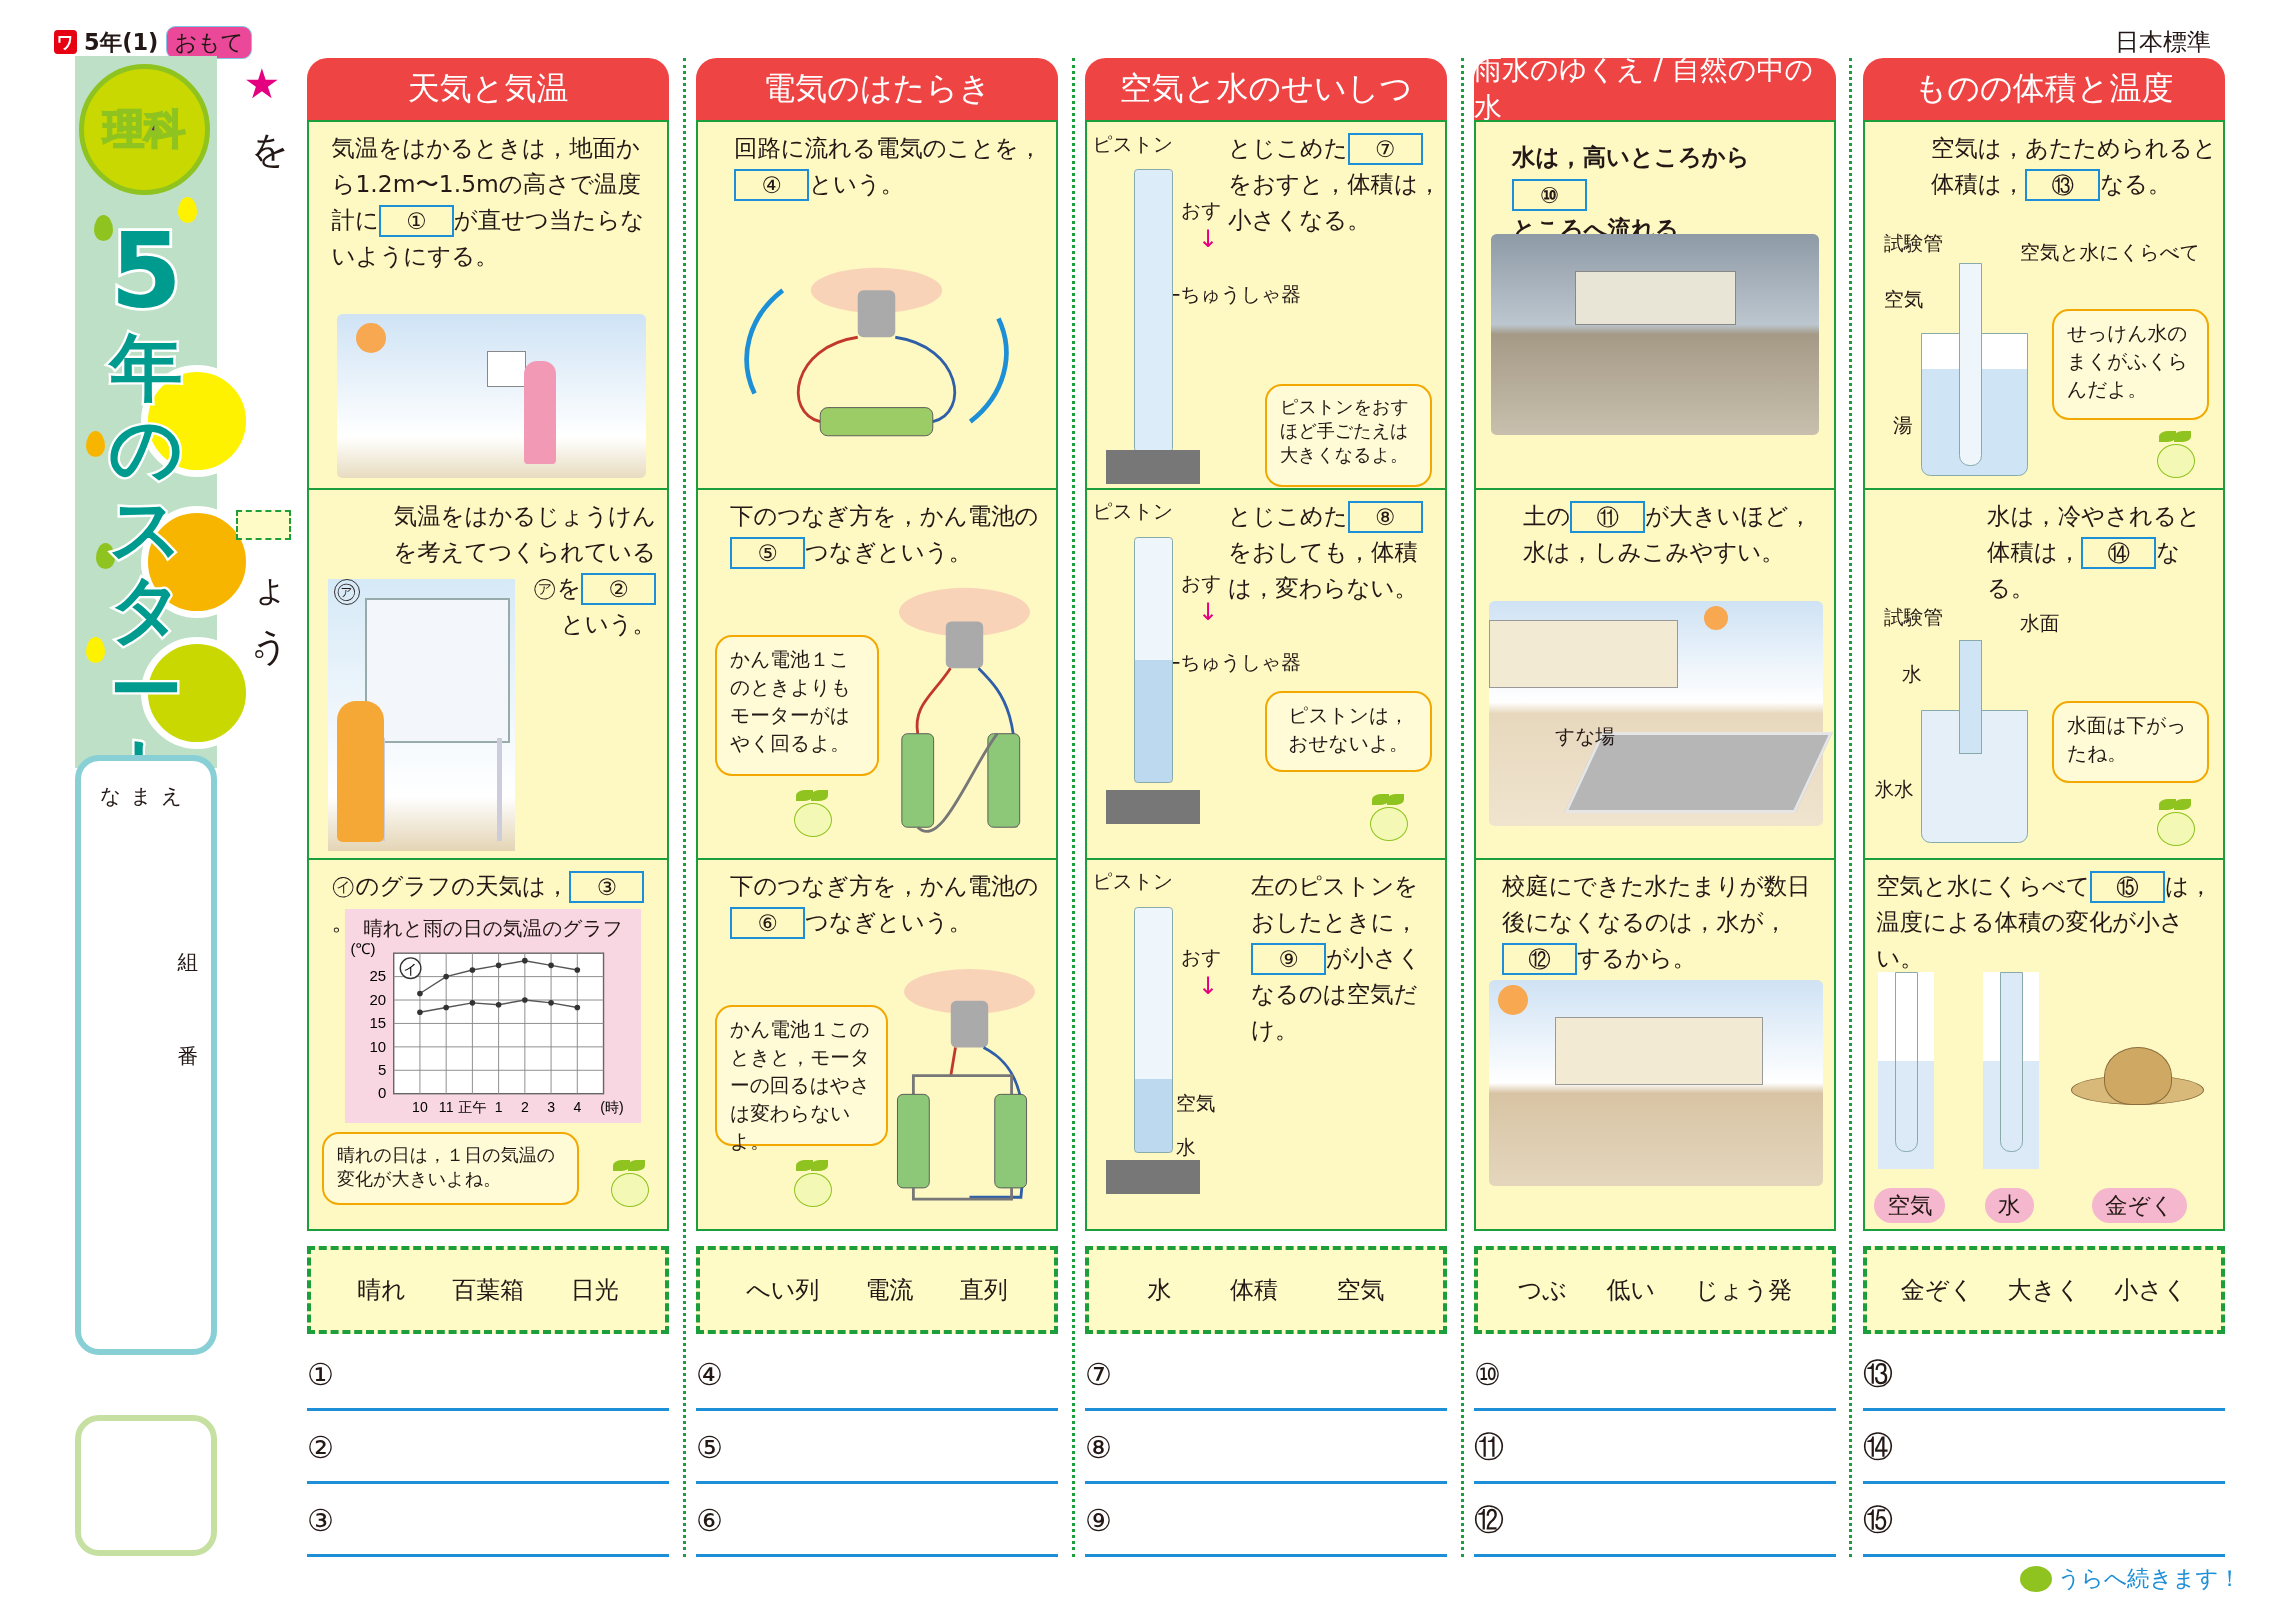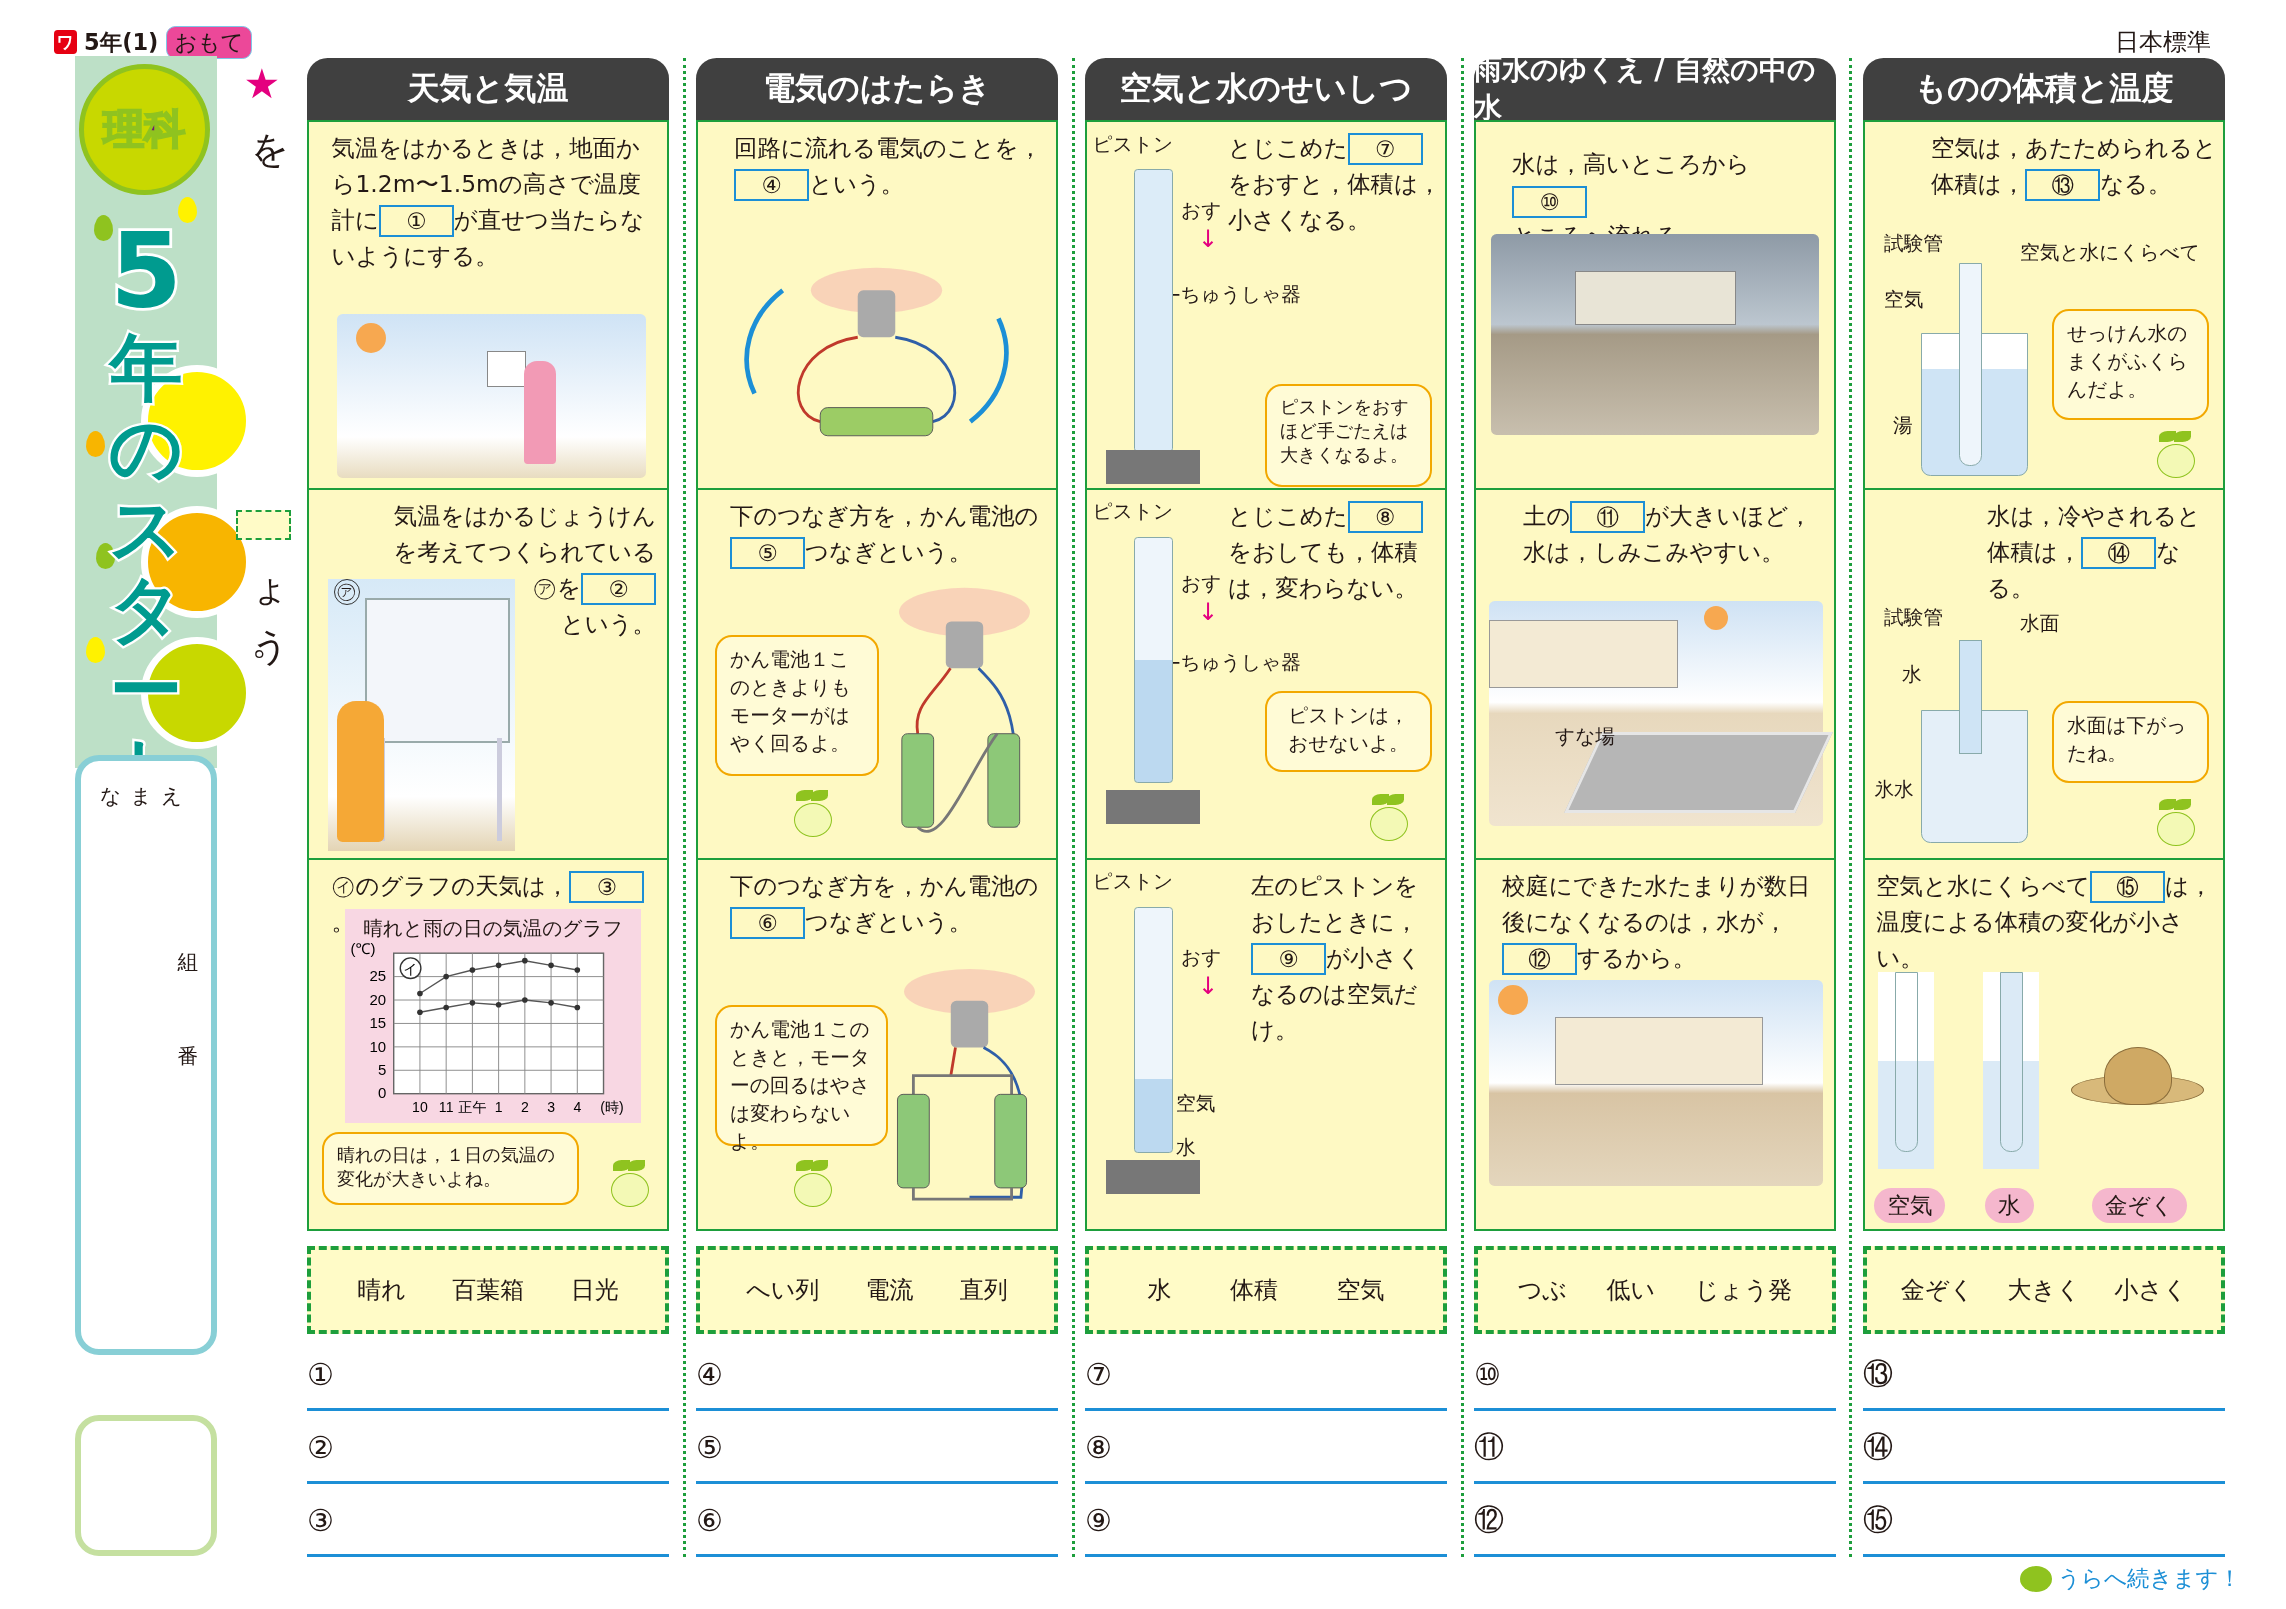--- a/index.html
+++ b/index.html
@@ -28,21 +28,21 @@
   
   .instr{left:236px;top:60px;width:56px;height:806px;}
   .star{left:7.5px;top:0;font-size:41px;color:#e4007f;}
   .vtext{writing-mode:vertical-rl;font-size:37px;letter-spacing:1.9px;line-height:56px;}
   .vt1{left:5.6px;top:47px;height:384px;}
   .vt2{left:5.6px;top:497px;height:356px;}
   .bank-mini{left:0;top:450px;width:51px;height:26px;background:#fffbc7;border:2.8px dashed #1d9e3c;}
   
   .col{top:58px;width:362px;height:1499px;}
   .col-sep{top:58px;width:0;height:1499px;border-left:3.7px dotted #1d9e3c;}
-  .col-head{left:0;top:0;width:362px;height:62px;background:#404040;border-radius:20.6px 20.6px 0 0;color:#fff;font-size:32px;font-weight:bold;display:flex;align-items:center;justify-content:center;}
+  .col-head{left:0;top:0;width:362px;height:62px;background:#ef4444;border-radius:20.6px 20.6px 0 0;color:#fff;font-size:32px;font-weight:normal;display:flex;align-items:center;justify-content:center;}
   .panel{left:0;width:362px;border:2.8px solid #1d9e3c;box-sizing:border-box;background:#fef9c3;}
   .p1{top:62px;height:371px;}
   .p2{top:430px;height:373px;}
   .p3{top:800px;height:373px;}
   .q{font-size:23.4px;line-height:36px;}
   .blank{display:inline-block;min-width:56px;padding:0 7.5px;height:28px;line-height:28px;border:2.8px solid #1c8fd6;text-align:center;vertical-align:middle;font-size:22.5px;}
   .bubble{background:#fffbd6;border:2.8px solid #f2a800;border-radius:17px;font-size:19.7px;line-height:28px;padding:9.4px 13px;box-sizing:border-box;}
   .sprout{width:39px;height:45px;}
   .sprout .head{position:absolute;left:1.9px;top:13px;width:36px;height:32px;border-radius:50%;background:#f3f9b5;border:1.9px solid #8fc31f;}
   .sprout .leaf{position:absolute;top:0;width:17px;height:11.2px;background:#8fc31f;border-radius:50% 0;}
@@ -354,21 +354,21 @@
       <span>⑧</span>
     </div>
   <div class="abs ans a3">
       <span>⑨</span>
     </div>
 </div>
 
 <div class="abs col" style="left:1474px;">
   <div class="abs col-head" style="font-size:28px;">雨水のゆくえ / 自然の中の水</div>
   <div class="abs panel p1">
-    <div class="abs q" style="left:36px;top:24px;width:309px;">
+    <div class="abs q" style="left:36px;top:17px;width:309px;font-weight:bold;">
       <span>水は，高いところから</span><span class="blank">⑩</span><br><span>ところへ流れる。</span>
     </div>
     <div class="abs scene" style="left:15px;top:112px;width:328px;height:201px;background:linear-gradient(#8e9aa6,#bcc6cf 45%,#a59a86 50%,#c8bfae);">
       <div class="abs" style="left:84px;top:37px;width:159px;height:52px;background:#e8e4d6;border:1.9px solid #888;"></div>
     </div>
   </div>
   <div class="abs panel p2">
     <div class="abs q" style="left:47px;top:7.5px;width:309px;">
       <span>土の</span><span class="blank">⑪</span><span>が大きいほど，水は，しみこみやすい。</span>
     </div>

